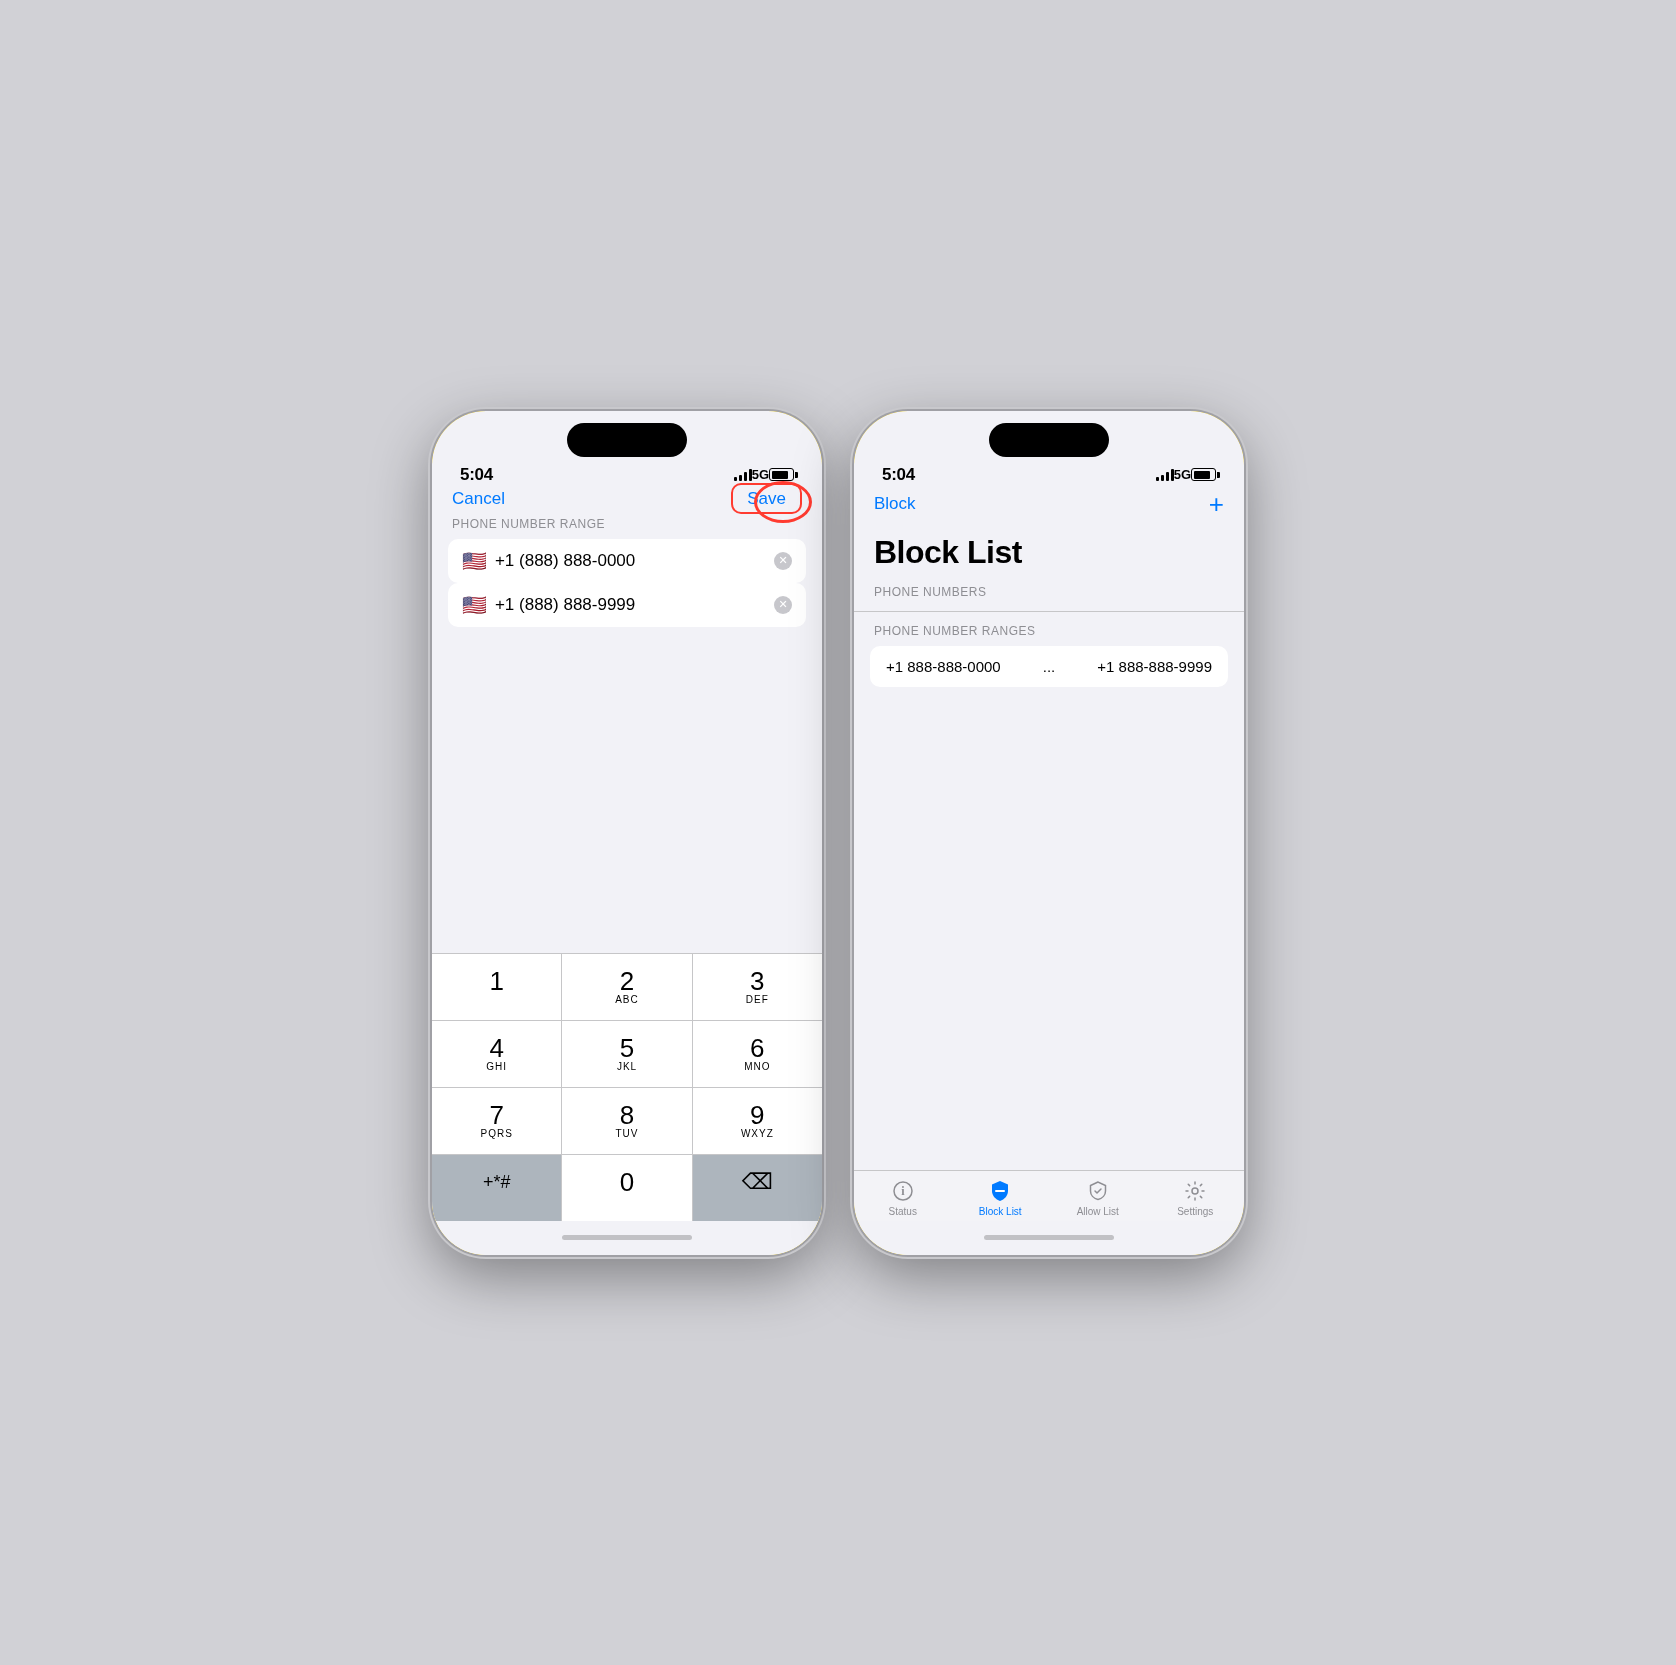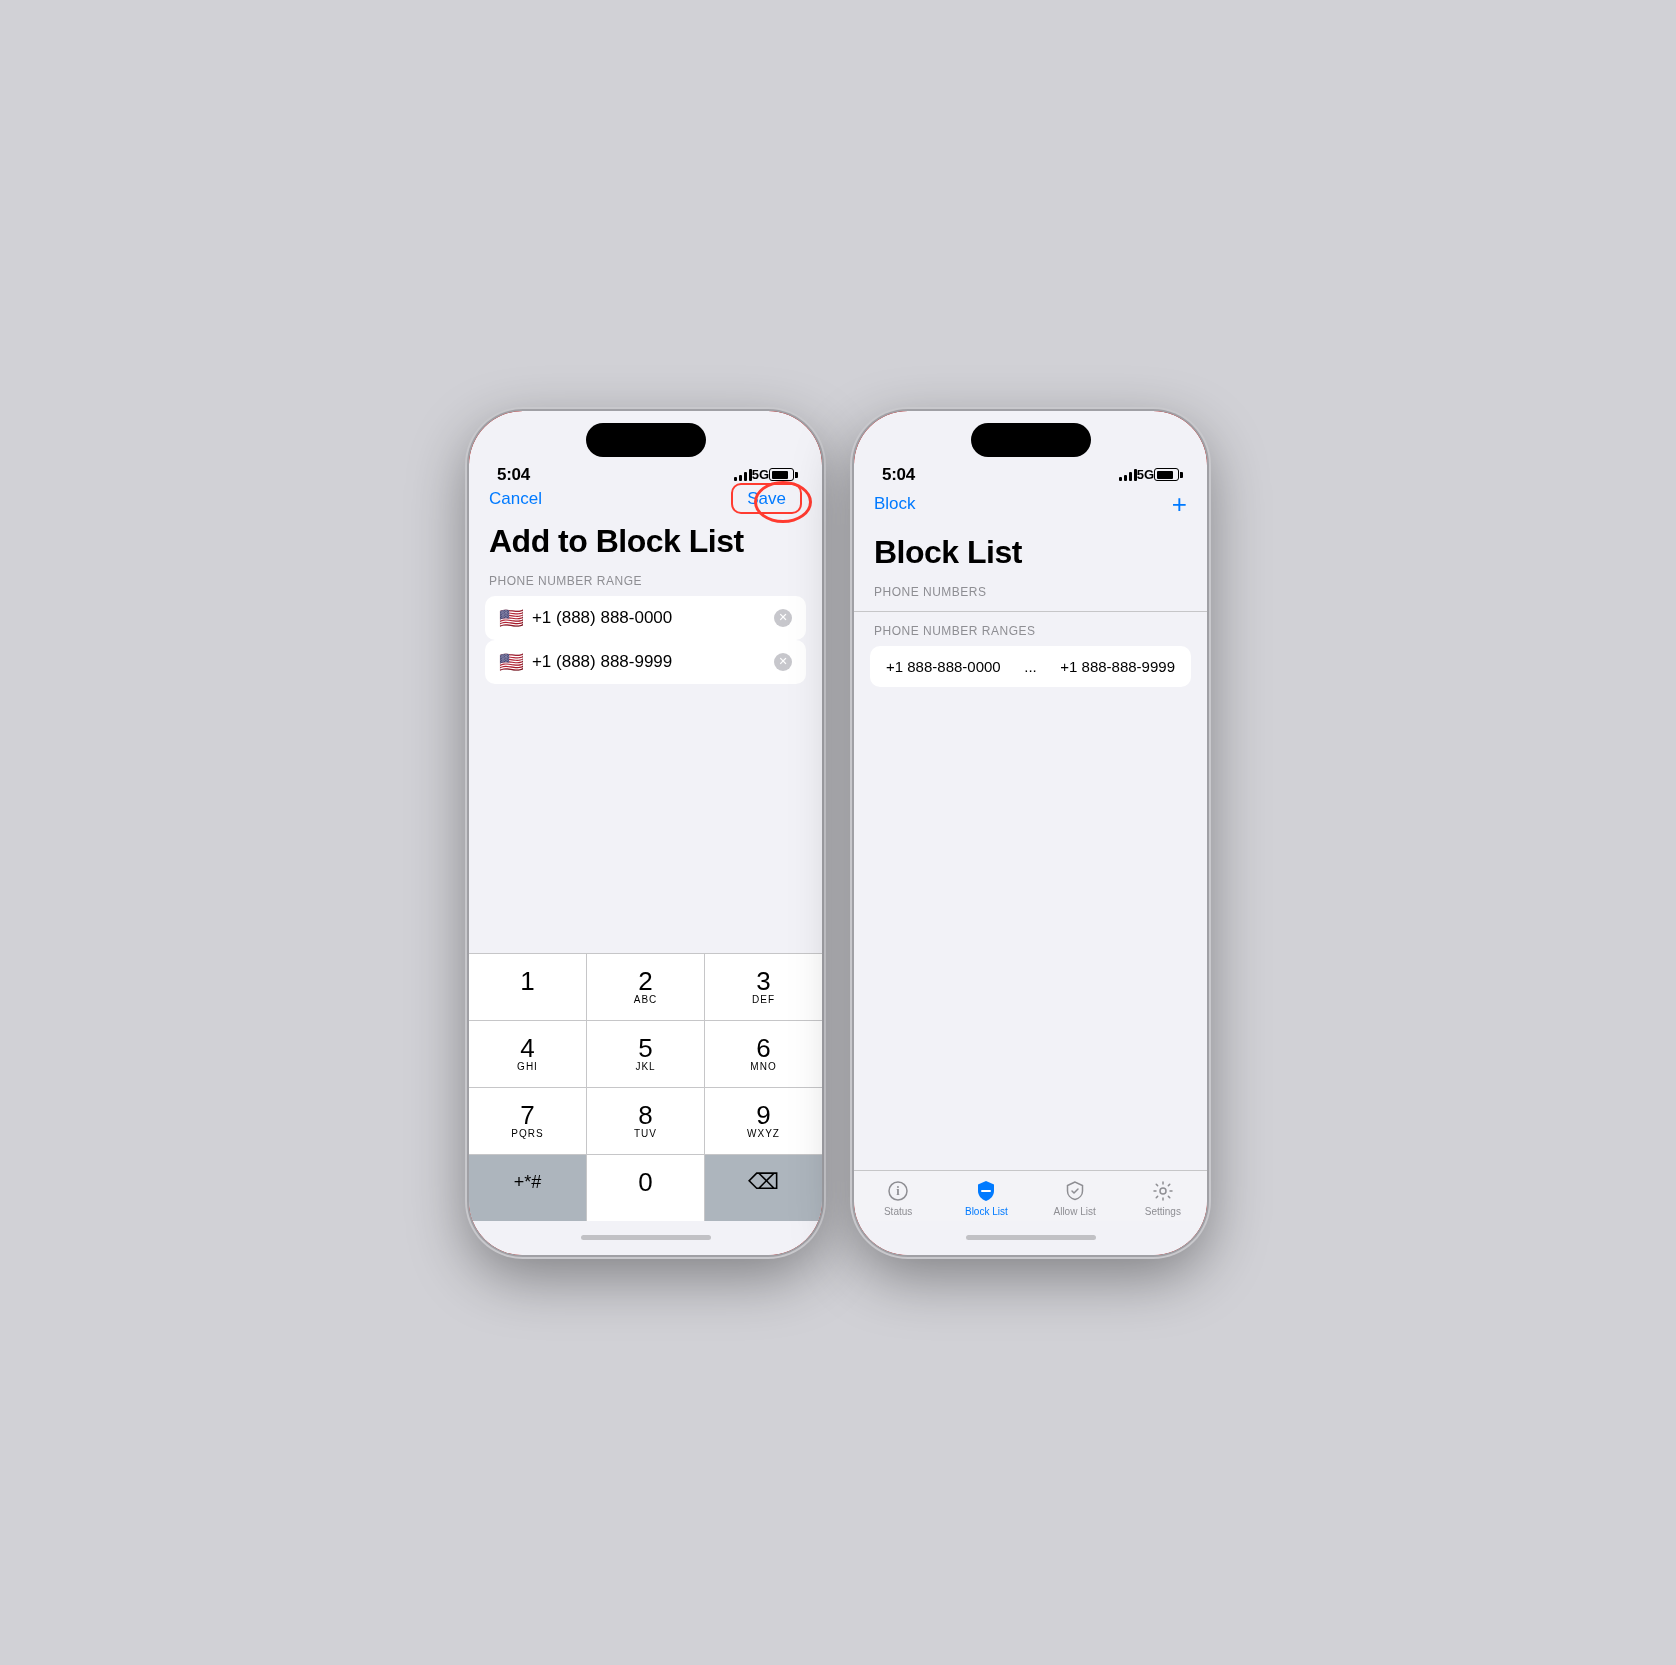--- a/index.html
+++ b/index.html
@@ -8,23 +8,23 @@
       display: flex;
       justify-content: center;
       align-items: center;
       min-height: 100vh;
       gap: 32px;
       padding: 40px 20px;
       font-family: -apple-system, BlinkMacSystemFont, 'SF Pro Display', 'Helvetica Neue', sans-serif;
     }
 
     .phone {
-      width: 353px;
+      width: 390px;
       height: 844px;
-      background: #b91c1c;
+      background: #fde047;
       border-radius: 54px;
       position: relative;
       box-shadow:
         0 0 0 2px #a0a0a5,
         0 0 0 4px #c8c8cc,
         0 20px 60px rgba(0,0,0,0.4);
       overflow: hidden;
     }
 
     
@@ -444,21 +444,20 @@
 
     <div class="nav-bar">
       <span class="nav-cancel">Cancel</span>
       <div class="nav-save-wrapper">
         <span class="nav-save">Save</span>
         <div class="save-circle"></div>
       </div>
     </div>
 
     <div class="screen-content">
-      <div class="page-title-large">Add to Block List</div>
 
       <div class="section-label">PHONE NUMBER RANGE</div>
 
       <div style="position:relative; margin-bottom: 0;">
         <div class="input-group">
           <div class="input-row">
             <span class="flag-emoji">🇺🇸</span>
             <input class="phone-input" type="text" readonly="" value="+1 (888) 888-0000" style="">
             <div class="input-clear">✕</div>
 

